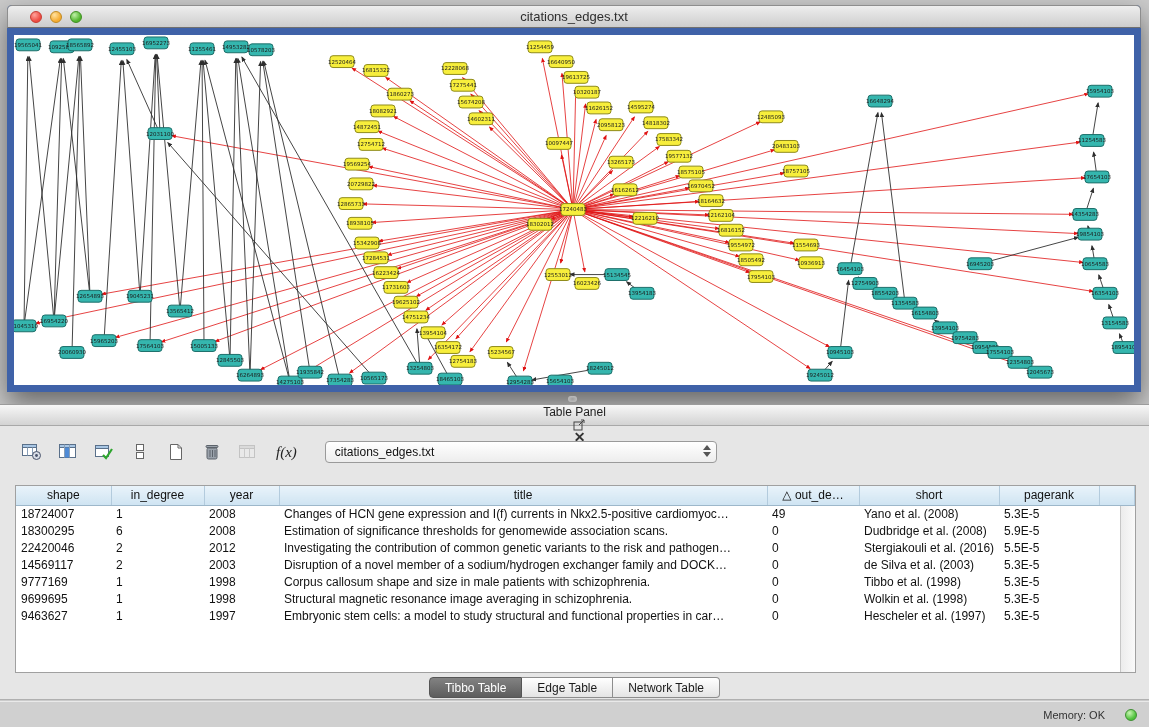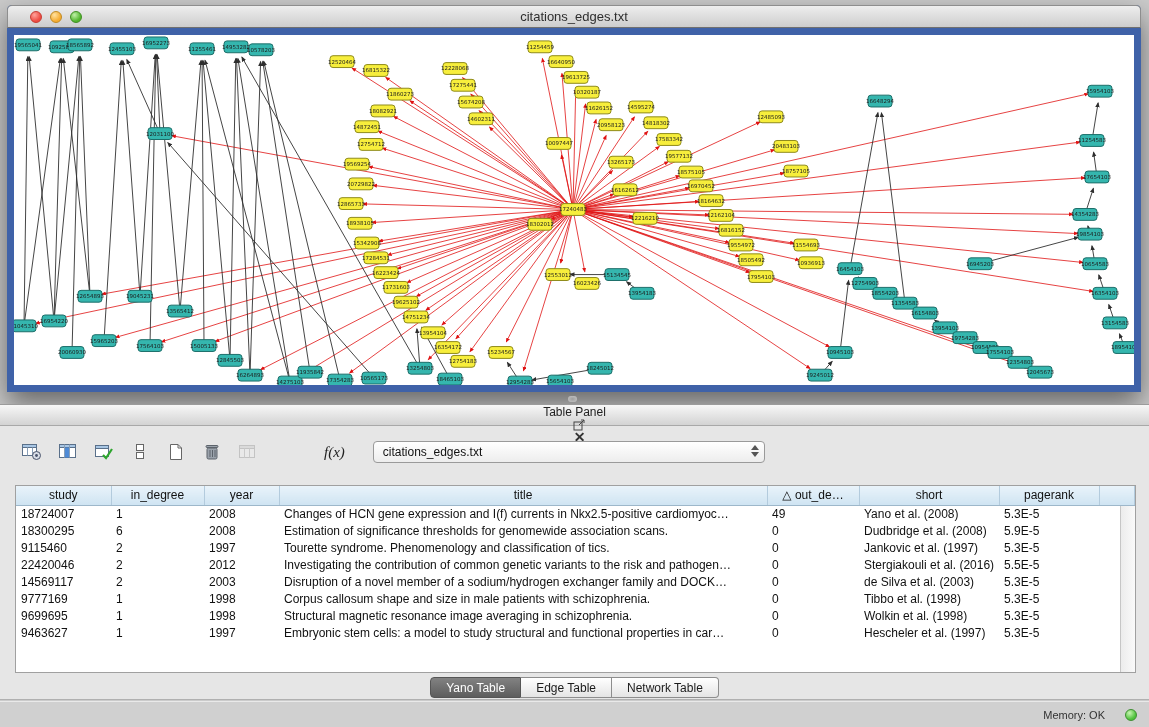--- a/index.html
+++ b/index.html
@@ -59,21 +59,21 @@
   }
   .panel-header .spacer { flex:1; }
   .panel-header .ph-icon { margin-left:10px; cursor:pointer; display:flex; align-items:center; }
   .close-x { font-size:14px; font-weight:bold; color:#333; line-height:12px; }
 
   .panel-toolbar {
     position:absolute; left:20px; top:32px; height:30px;
     display:flex; align-items:center; gap:12px;
   }
   .tool-btn { width:24px; height:20px; display:flex; align-items:center; justify-content:center; cursor:pointer; }
-  .fx-btn { font-family:"Liberation Serif", serif; font-style:italic; font-size:15px; color:#222; padding:0 4px; cursor:pointer;margin-left:48px; }
+  .fx-btn { font-family:"Liberation Serif", serif; font-style:italic; font-size:15px; color:#222; padding:0 4px; cursor:pointer; }
   .combo {
     width:392px; height:22px; margin-left:12px;
     border:1px solid #9a9a9a; border-radius:4px;
     background:linear-gradient(#ffffff,#ededed);
     display:flex; align-items:center; padding-left:9px; font-size:12px; color:#111;
     position:relative; cursor:pointer;
   }
   .stepper { position:absolute; right:5px; top:3px; display:flex; flex-direction:column; gap:2px; }
   .stepper i { display:block; width:0; height:0; border-left:4px solid transparent; border-right:4px solid transparent; }
   .stepper .up { border-bottom:5px solid #555; }
@@ -806,21 +806,21 @@
           <i class="up"></i>
           <i class="dn"></i>
         </span>
     </div>
   </div>
 
   <div class="table-wrap">
     <table class="node-table">
       <thead>
         <tr id="header-row">
-            <th class="c0">study</th>
+            <th class="c0">shape</th>
             <th class="c1">in_degree</th>
             <th class="c2">year</th>
             <th class="c3">title</th>
             <th class="c4">△ out_de…</th>
             <th class="c5">short</th>
             <th class="c6">pagerank</th>
             <th class="cfill"></th>
           </tr>
       </thead>
       <tbody id="table-body">
@@ -835,30 +835,20 @@
             <td class="cfill"></td>
           </tr>
           <tr>
             <td class="c0">18300295</td>
             <td class="c1">6</td>
             <td class="c2">2008</td>
             <td class="c3">Estimation of significance thresholds for genomewide association scans.</td>
             <td class="c4">0</td>
             <td class="c5">Dudbridge et al. (2008)</td>
             <td class="c6">5.9E-5</td>
-            <td class="cfill"></td>
-          </tr>
-          <tr>
-            <td class="c0">9115460</td>
-            <td class="c1">2</td>
-            <td class="c2">1997</td>
-            <td class="c3">Tourette syndrome. Phenomenology and classification of tics.</td>
-            <td class="c4">0</td>
-            <td class="c5">Jankovic et al. (1997)</td>
-            <td class="c6">5.3E-5</td>
             <td class="cfill"></td>
           </tr>
           <tr>
             <td class="c0">22420046</td>
             <td class="c1">2</td>
             <td class="c2">2012</td>
             <td class="c3">Investigating the contribution of common genetic variants to the risk and pathogen…</td>
             <td class="c4">0</td>
             <td class="c5">Stergiakouli et al. (2016)</td>
             <td class="c6">5.5E-5</td>
@@ -903,21 +893,21 @@
             <td class="c5">Hescheler et al. (1997)</td>
             <td class="c6">5.3E-5</td>
             <td class="cfill"></td>
           </tr>
         </tbody>
     </table>
     <div class="vscroll"></div>
   </div>
 
   <div class="table-tabs" id="table-tabs">
-      <div class="tab active">Yano Table</div>
+      <div class="tab active">Tibbo Table</div>
       <div class="tab">Edge Table</div>
       <div class="tab">Network Table</div>
     </div>
 </div>
 
 <div class="statusbar">
   <span>Memory: OK</span>
   <span class="mem-dot"></span>
 </div>
 

